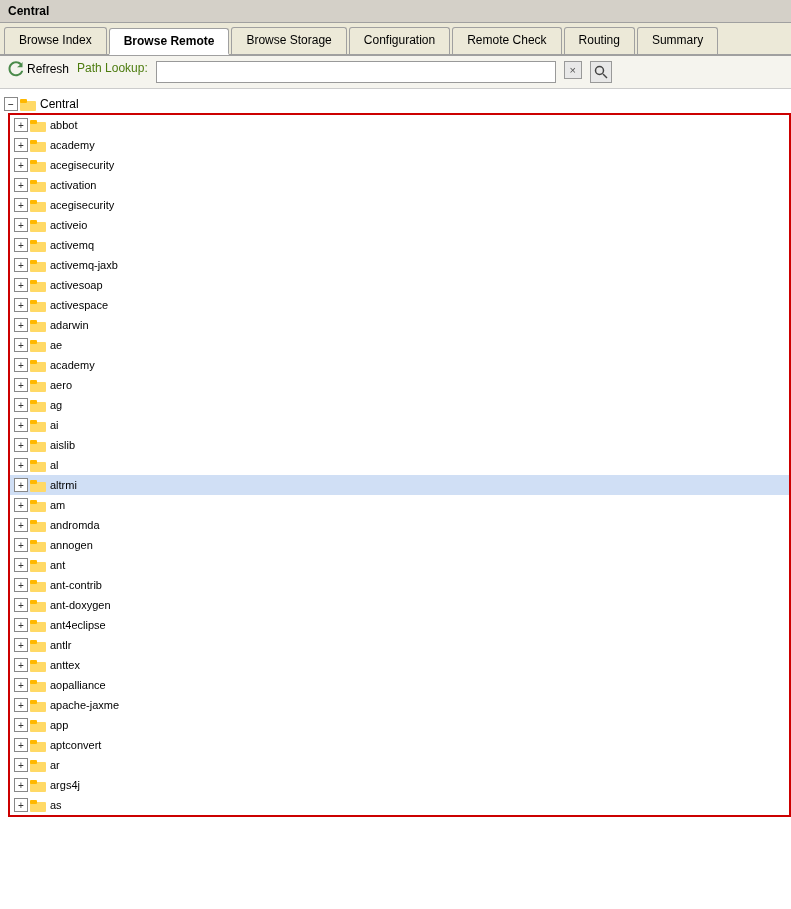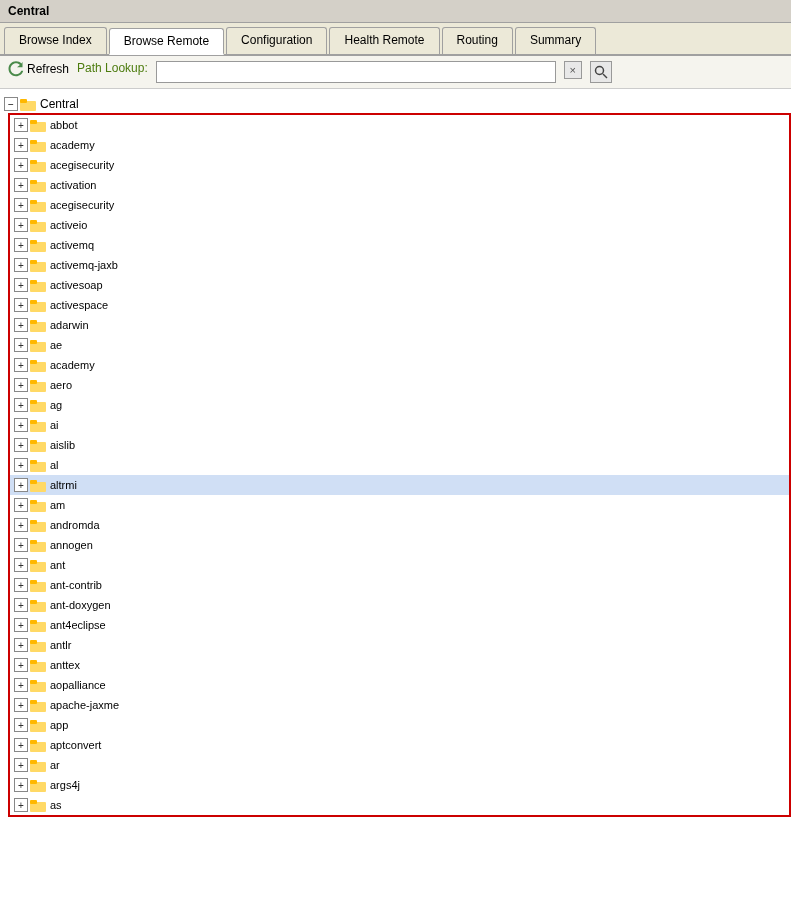--- a/index.html
+++ b/index.html
@@ -31,21 +31,21 @@
       border-bottom: none;
       background: #ece9d8;
       cursor: pointer;
       font-size: 12px;
       color: #000;
       margin-right: 2px;
       border-radius: 3px 3px 0 0;
     }
     .tab.active {
       background: #fff;
-      font-weight: normal;
+      font-weight: bold;
       border-bottom: 2px solid #fff;
       position: relative;
       bottom: -1px;
     }
     .toolbar {
       display: flex;
       align-items: flex-start;
       background: #f5f4ee;
       padding: 5px 8px;
       border-bottom: 1px solid #ccc;
@@ -185,22 +185,23 @@
 </head>
 <body>
 
 <div class="title-bar">
   <span>Central</span>
 </div>
 
 <div class="tab-bar">
 <div class="tab">Browse Index</div>
     <div class="tab active">Browse Remote</div>
+    <div class="tab">Browse Storage</div>
     <div class="tab">Configuration</div>
-    <div class="tab">Health Remote</div>
+    <div class="tab">Remote Check</div>
     <div class="tab">Routing</div>
     <div class="tab">Summary</div>
   </div>
 
 <div class="toolbar">
   <div class="toolbar-refresh">
     <svg class="refresh-icon" viewBox="0 0 16 16">
       <path d="M13.5 2.5C12.1 1.1 10.2 0.3 8 0.3C3.9 0.3 0.5 3.6 0.5 7.8s3.4 7.5 7.5 7.5c3.5 0 6.4-2.3 7.2-5.5h-2c-0.7 2.1-2.7 3.5-5.2 3.5-3 0-5.5-2.5-5.5-5.5s2.5-5.5 5.5-5.5c1.5 0 2.9 0.6 3.9 1.6L9 6.3h5.5V0.8L13.5 2.5z" fill="#4a8a4a"></path>
     </svg>
     <span>Refresh</span>

